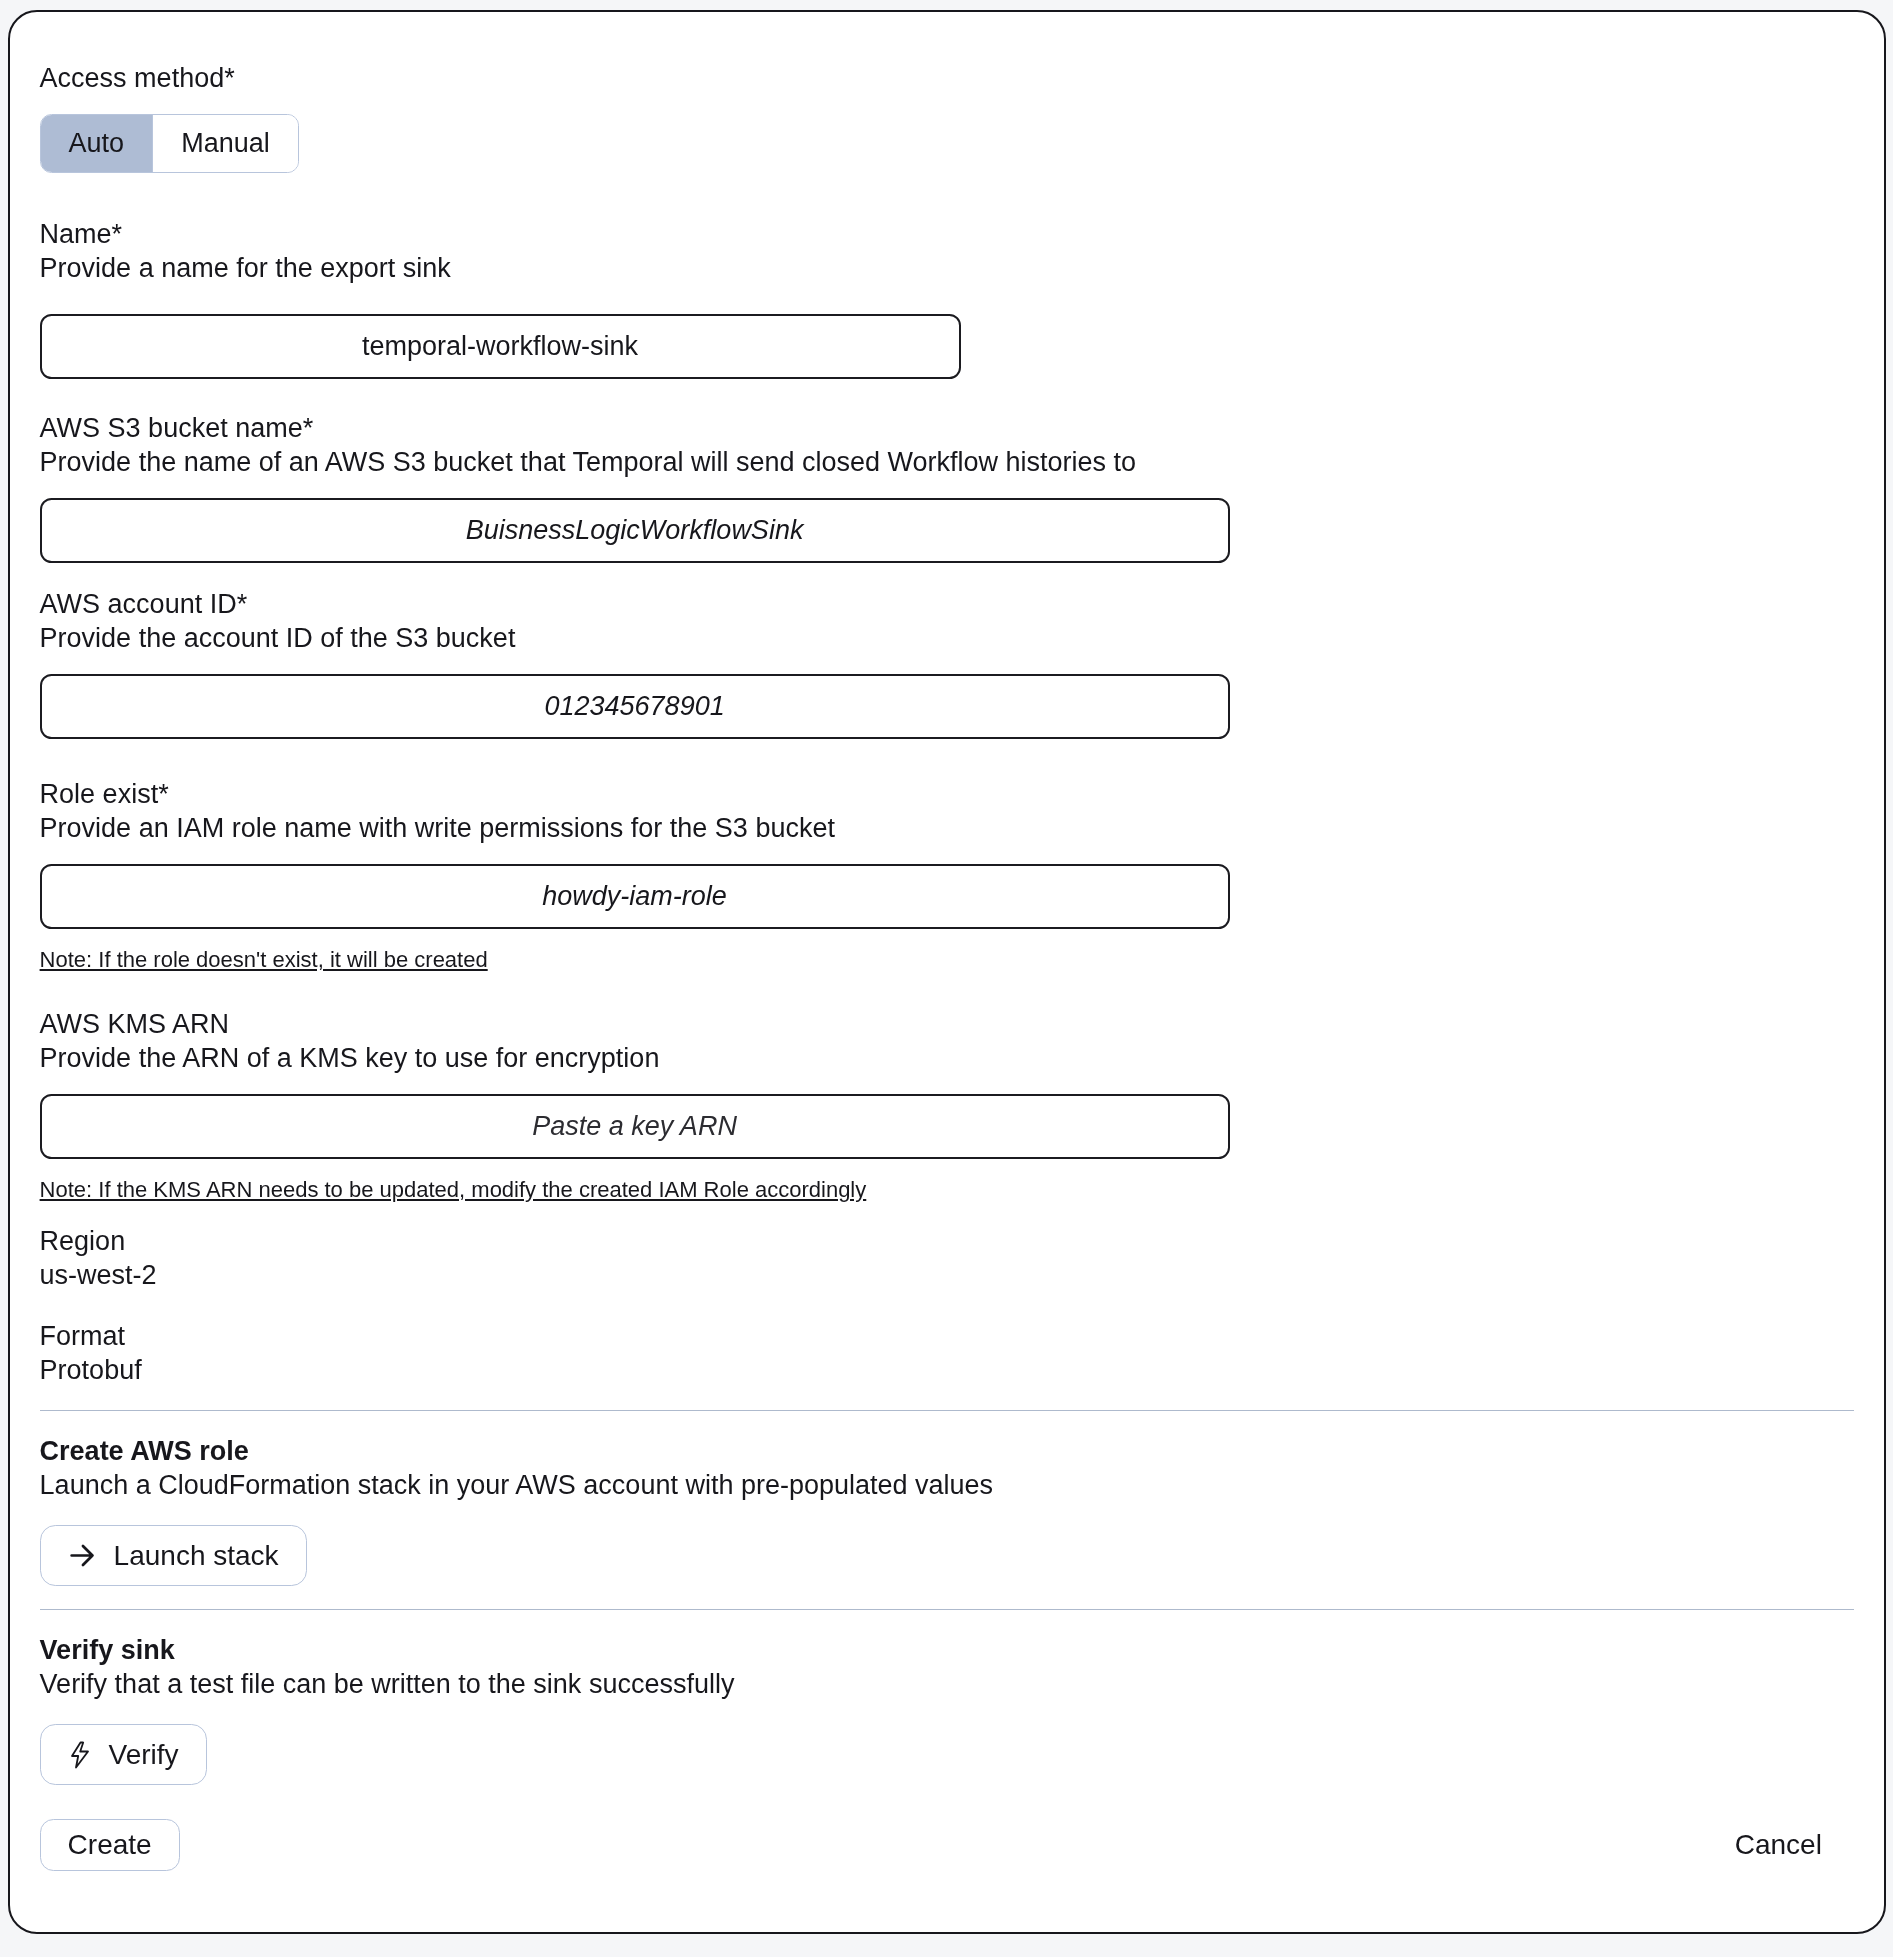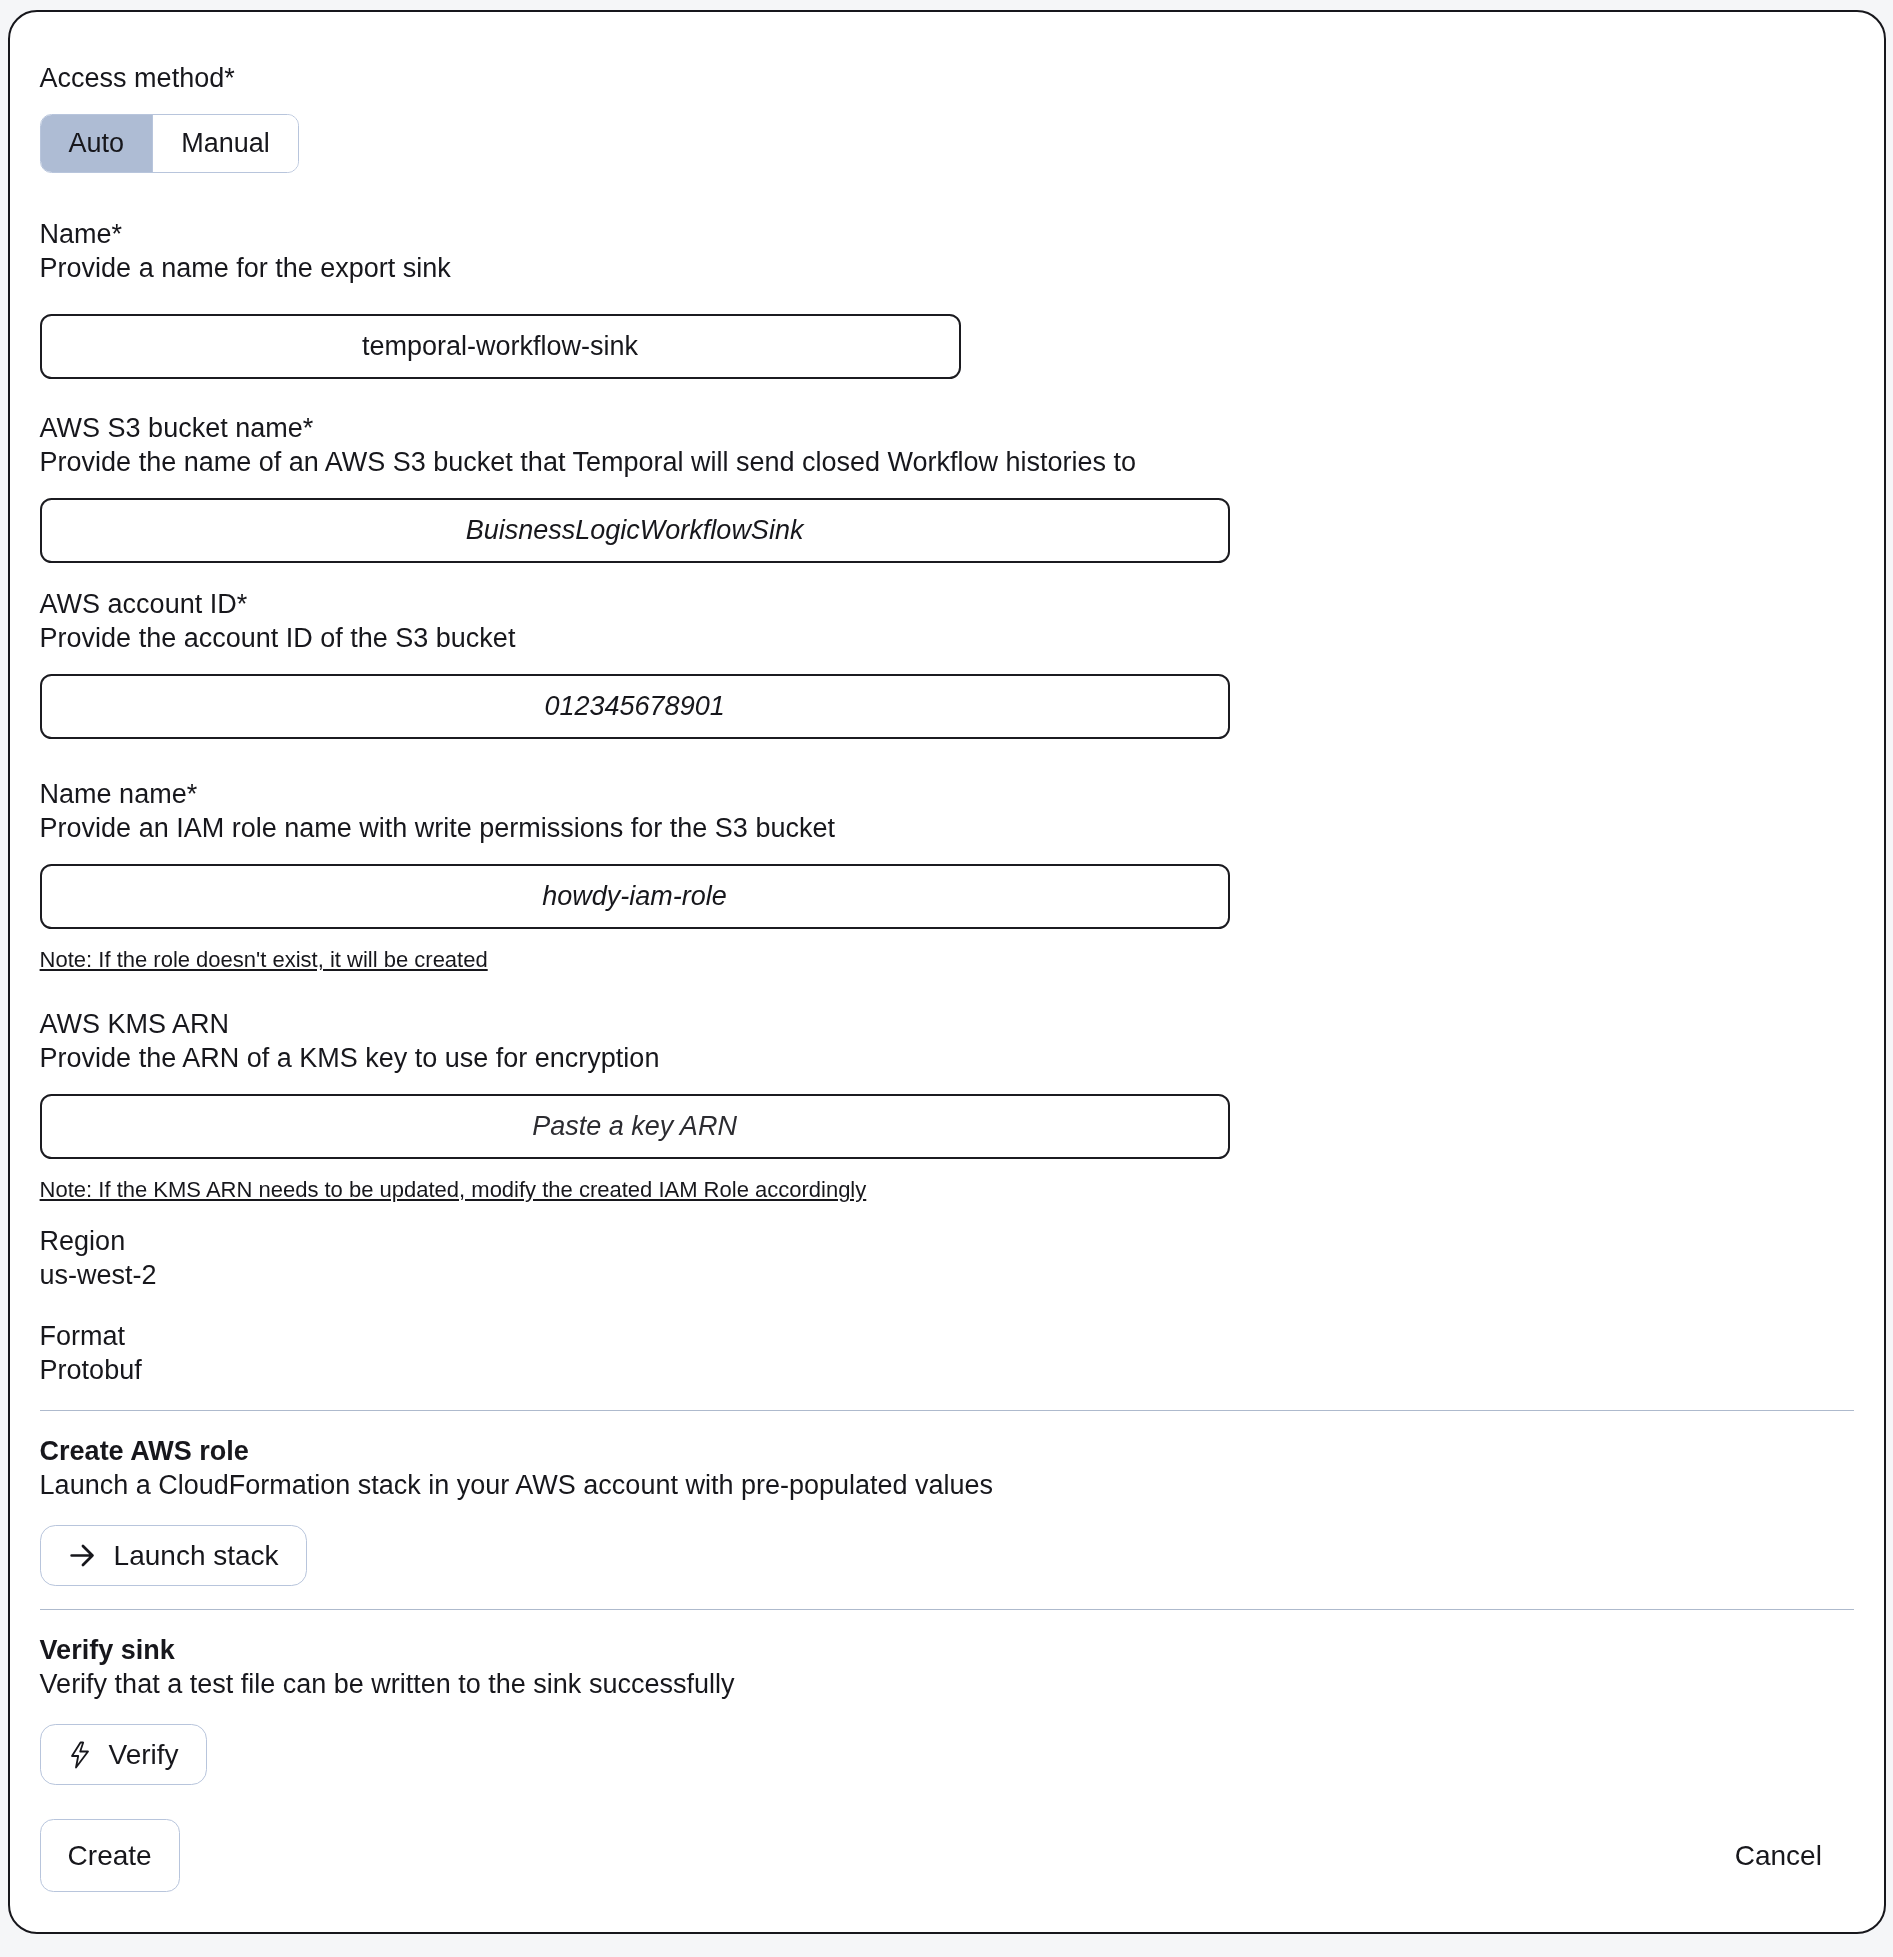--- a/index.html
+++ b/index.html
@@ -100,21 +100,21 @@
     cursor: pointer;
   }
   .btn svg { flex: 0 0 auto; }
 
   .footer {
     display: flex;
     align-items: center;
     justify-content: space-between;
     margin-top: 34px;
   }
-  .btn-create { margin-top: 0; height: 73px; border-radius: 13.4px; }
+  .btn-create { margin-top: 0; height: 52px; border-radius: 13.4px; }
   .cancel-link {
     font-size: 28px;
     color: #17171c;
     cursor: pointer;
     margin-right: 32.5px;
     background: none; border: none;
     font-family: "Liberation Sans", sans-serif;
   }
 </style>
 </head>
@@ -143,21 +143,21 @@
     <input class="text-input" type="text" value="BuisnessLogicWorkflowSink" style="">
   </div>
 
   <div class="field field-account">
     <div class="lbl">AWS account ID*</div>
     <div class="lbl">Provide the account ID of the S3 bucket</div>
     <input class="text-input" type="text" value="012345678901" style="">
   </div>
 
   <div class="field field-role">
-    <div class="lbl">Name name*</div>
+    <div class="lbl">Role exist*</div>
     <div class="lbl">Provide an IAM role name with write permissions for the S3 bucket</div>
     <input class="text-input" type="text" value="howdy-iam-role" style="">
     <div class="note">Note: If the role doesn't exist, it will be created</div>
   </div>
 
   <div class="field field-kms">
     <div class="lbl">AWS KMS ARN</div>
     <div class="lbl">Provide the ARN of a KMS key to use for encryption</div>
     <input class="text-input" type="text" placeholder="Paste a key ARN" style="">
     <div class="note">Note: If the KMS ARN needs to be updated, modify the created IAM Role accordingly</div>

